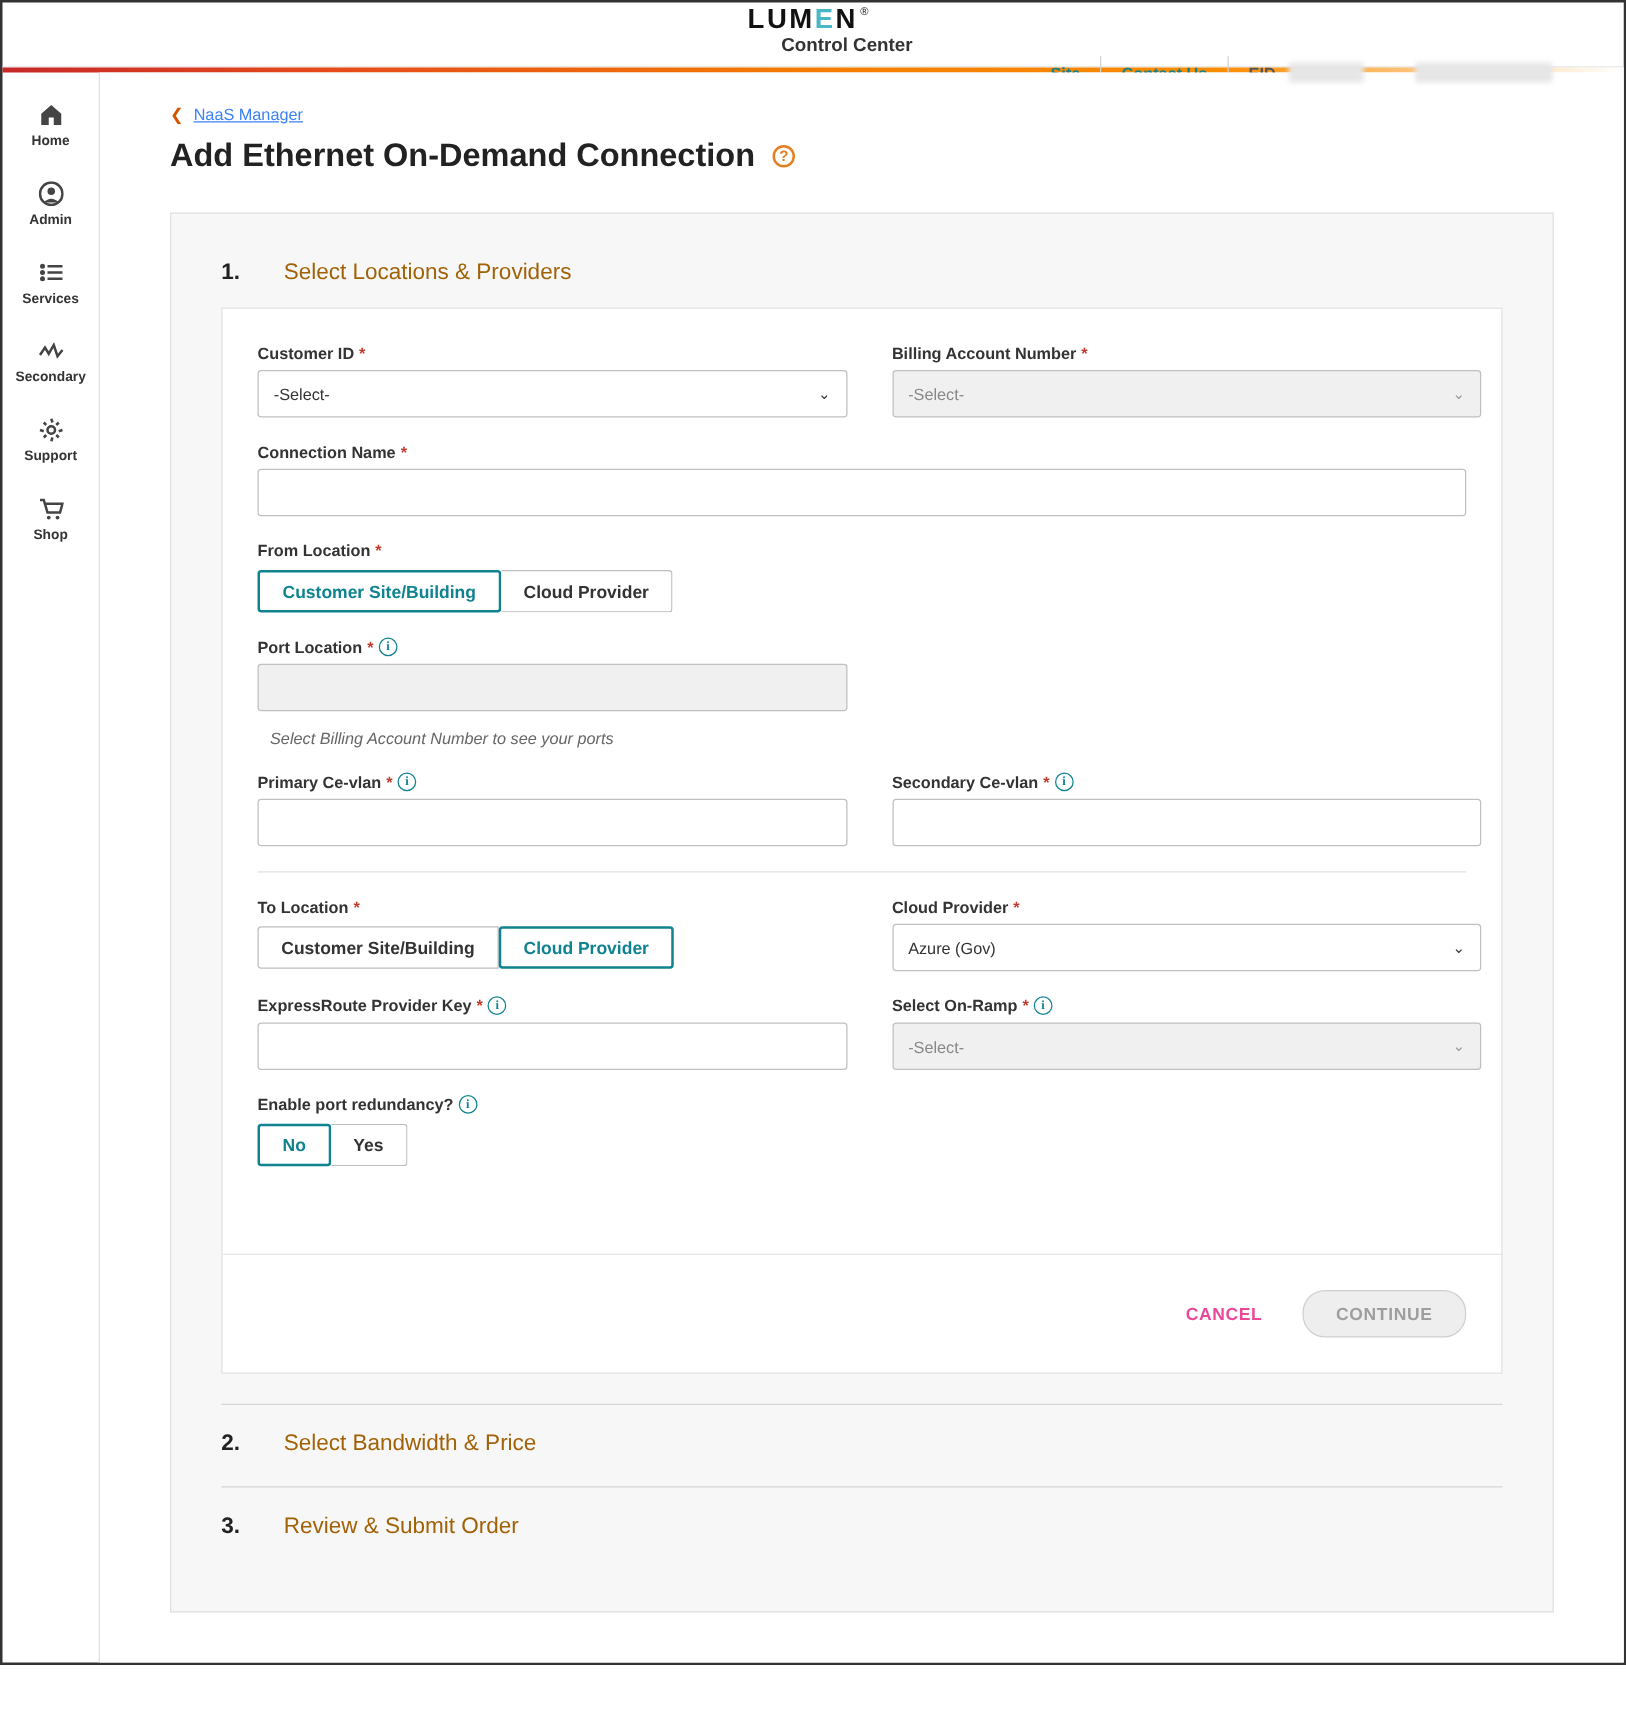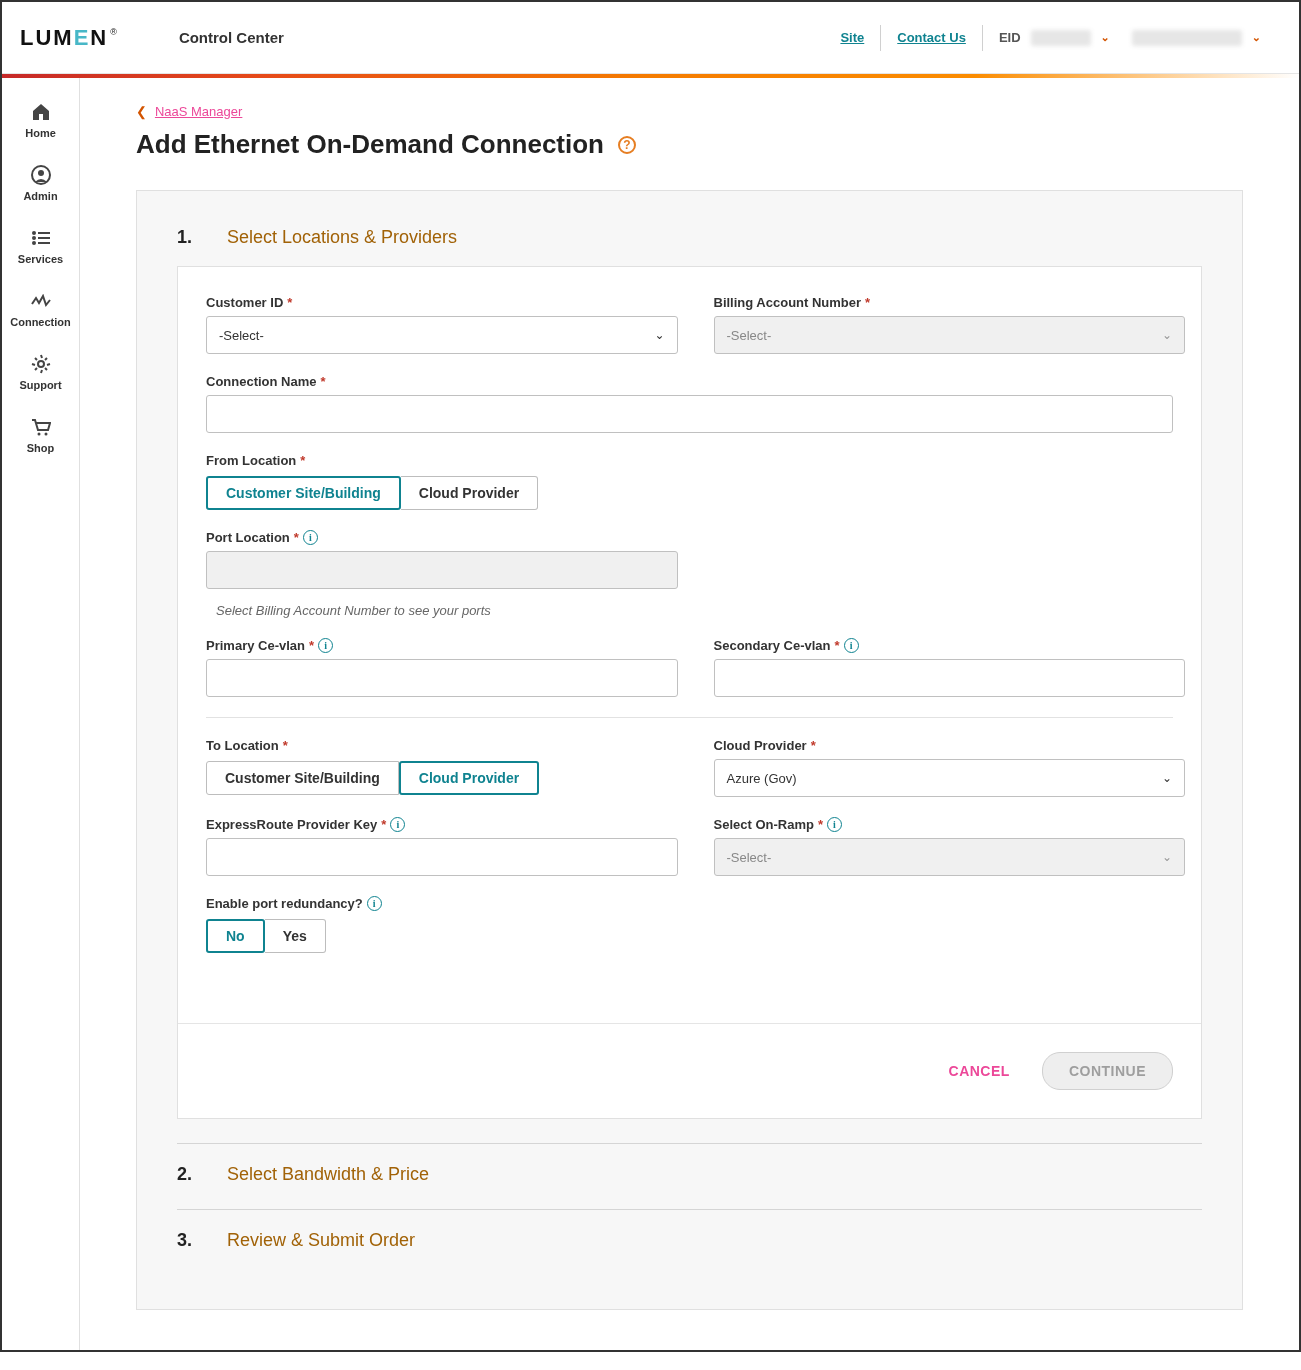--- a/index.html
+++ b/index.html
@@ -1,20 +1,20 @@
 <!DOCTYPE html>
 <html><head>
   <meta charset="utf-8">
   <style>
     * { margin: 0; padding: 0; box-sizing: border-box; }
     body { font-family: Arial, Helvetica, sans-serif; background: #fff; color: #222; }
     .app { width: 1301px; border: 2px solid #333; position: relative; background: #fff; }
 
     
-    .header { display: flex; align-items: center; height: 72px; padding: 0 24px 0 18px; border-bottom: 1px solid #e5e5e5; }
+    .header { display: flex; align-items: center; height: 52px; padding: 0 24px 0 18px; border-bottom: 1px solid #e5e5e5; flex-direction: column; }
     .logo { font-size: 22px; font-weight: 700; letter-spacing: 2px; color: #111; display: flex; align-items: center; gap: 0; }
     .logo .e { color: #48b7c7; }
     .logo .reg { font-size: 9px; font-weight: 400; margin-left: 2px; top: -6px; position: relative; }
     .header-title { margin-left: 60px; font-size: 15px; font-weight: 700; color: #333; }
     .header-right { margin-left: auto; display: flex; align-items: center; gap: 0; font-size: 13px; }
     .header-link { color: #0f8390; font-weight: 700; text-decoration: underline; padding: 0 16px; cursor: pointer; }
     .header-divider { width: 1px; height: 26px; background: #d0d0d0; }
     .header-eid { padding: 0 14px 0 16px; display: flex; align-items: center; gap: 10px; color: #555; font-weight: 700; }
     .blur-box { display: inline-block; width: 60px; height: 16px; background: #e6e6e6; filter: blur(2px); border-radius: 2px; }
     .blur-box.long { width: 110px; }
@@ -25,21 +25,21 @@
     
     .body-row { display: flex; }
     .sidebar { width: 78px; border-right: 1px solid #e0e0e0; padding-top: 14px; }
     .side-item { display: flex; flex-direction: column; align-items: center; gap: 5px; padding: 10px 0 16px; cursor: pointer; color: #333; }
     .side-item .icon { width: 20px; height: 20px; display: flex; align-items: center; justify-content: center; }
     .side-item .label { font-size: 11px; font-weight: 600; }
 
     .main { flex: 1; padding: 26px 56px 40px 56px; background: #fff; }
     .breadcrumb { display: flex; align-items: center; gap: 8px; font-size: 13px; margin-bottom: 10px; }
     .breadcrumb .chev-left { color: #d35400; font-size: 13px; }
-    .breadcrumb a { color: #ec4899; text-decoration: underline; cursor: pointer; }
+    .breadcrumb a { color: #3b82f6; text-decoration: underline; cursor: pointer; }
     h1 { font-size: 26px; font-weight: 800; color: #222; display: flex; align-items: center; gap: 14px; }
     .help-circle { width: 18px; height: 18px; border: 2px solid #e67e22; border-radius: 50%; display: inline-flex; align-items: center; justify-content: center; color: #e67e22; font-size: 12px; font-weight: 700; }
 
     .content-card { border: 1px solid #e0e0e0; background: #f7f7f7; margin-top: 30px; padding: 36px 0 40px; }
 
     .step-header { display: flex; align-items: center; gap: 30px; padding: 0 40px; margin-bottom: 18px; }
     .step-num { font-size: 18px; font-weight: 800; color: #222; width: 20px; }
     .step-title { font-size: 18px; font-weight: 400; color: #a16207; }
 
     .form-panel { background: #fff; border: 1px solid #e0e0e0; margin: 0 40px; }
@@ -147,21 +147,21 @@
             </svg>
         </span>
         <span class="label">Services</span>
       </div>
       <div class="side-item">
         <span class="icon">
           <svg width="20" height="14" viewBox="0 0 20 14">
               <path d="M1 10 L5 4 L8 9 L12 2 L15 11 L19 6" fill="none" stroke="#444" stroke-width="2"></path>
             </svg>
         </span>
-        <span class="label">Connection</span>
+        <span class="label">Secondary</span>
       </div>
       <div class="side-item">
         <span class="icon">
           <svg width="20" height="20" viewBox="0 0 20 20">
               <circle cx="10" cy="10" r="3" fill="none" stroke="#444" stroke-width="2"></circle>
               <path d="M10 1 L11 4 M10 19 L11 16 M1 10 L4 11 M19 10 L16 11 M4 4 L6 6 M16 16 L14 14 M4 16 L6 14 M16 4 L14 6" stroke="#444" stroke-width="2"></path>
             </svg>
         </span>
         <span class="label">Support</span>
       </div>

